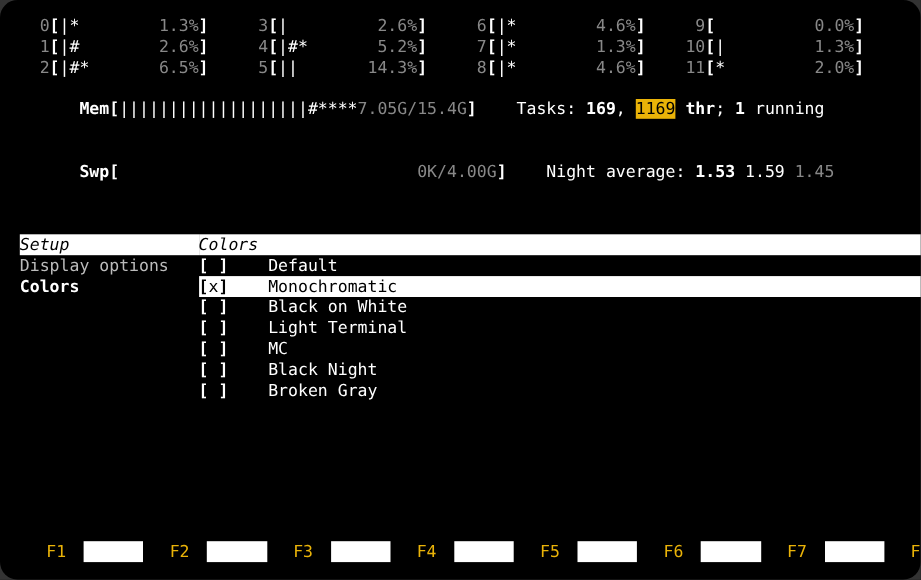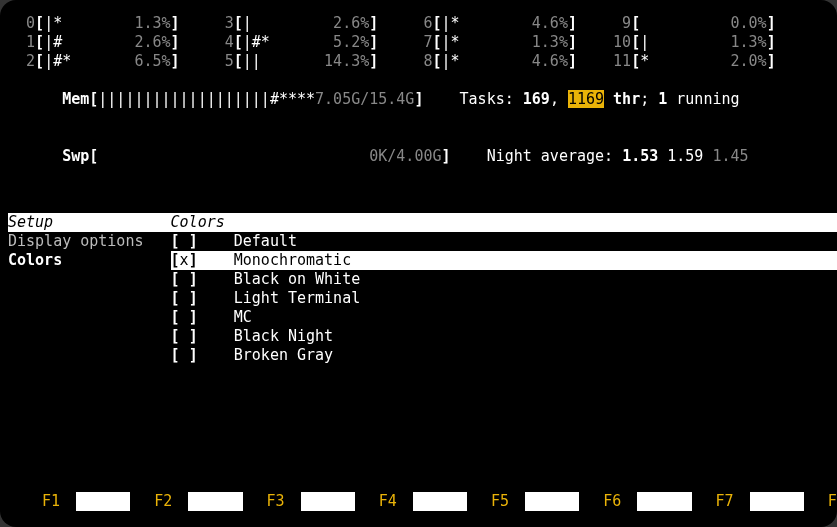--- a/index.html
+++ b/index.html
@@ -2,21 +2,21 @@
 <html><head>
 <meta charset="utf-8">
 <style>
   html,body{margin:0;padding:0;background:#333;}
   body{display:flex;justify-content:center;align-items:flex-start;padding:0;}
   .window{
     width:837px;height:527px;box-sizing:border-box;
     background:#000;border-radius:16px;
     font-family:"DejaVu Sans Mono","Liberation Mono","Menlo","Consolas",monospace;
     font-size:15px;line-height:19px;color:#fff;
-    padding:14px 18px 12px 8px;
+    padding:14px 18px 12px 18px;
     position:relative;
   }
   .row{white-space:pre;}
   .dim{color:#888;}
   .btxt{font-weight:bold;}
   .invbox{background:#eab308;color:#000;}
   
   .panes{display:flex;margin-top:28px;}
   .left-pane{width:170px;}
   .right-pane{flex:1;}

